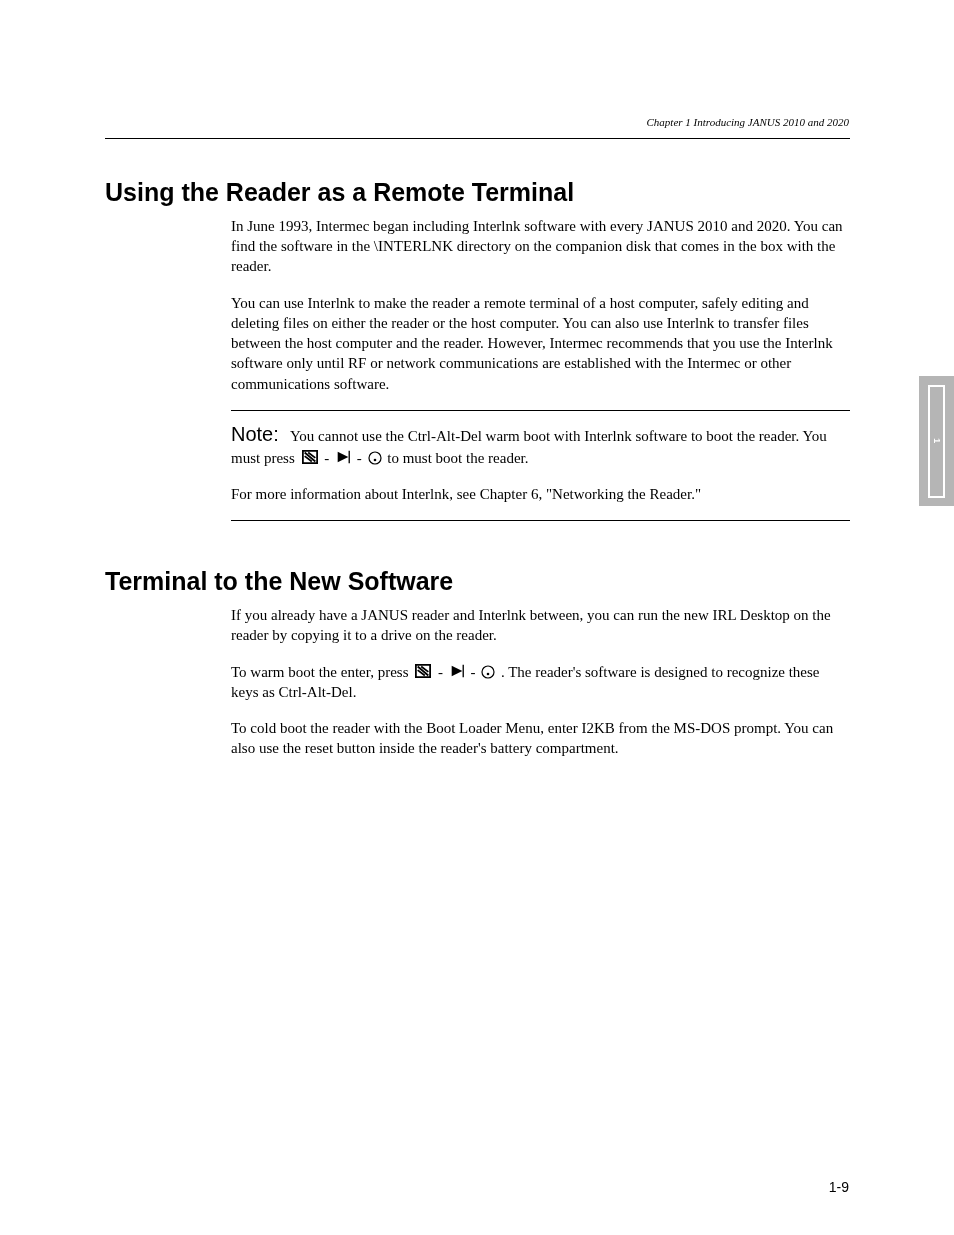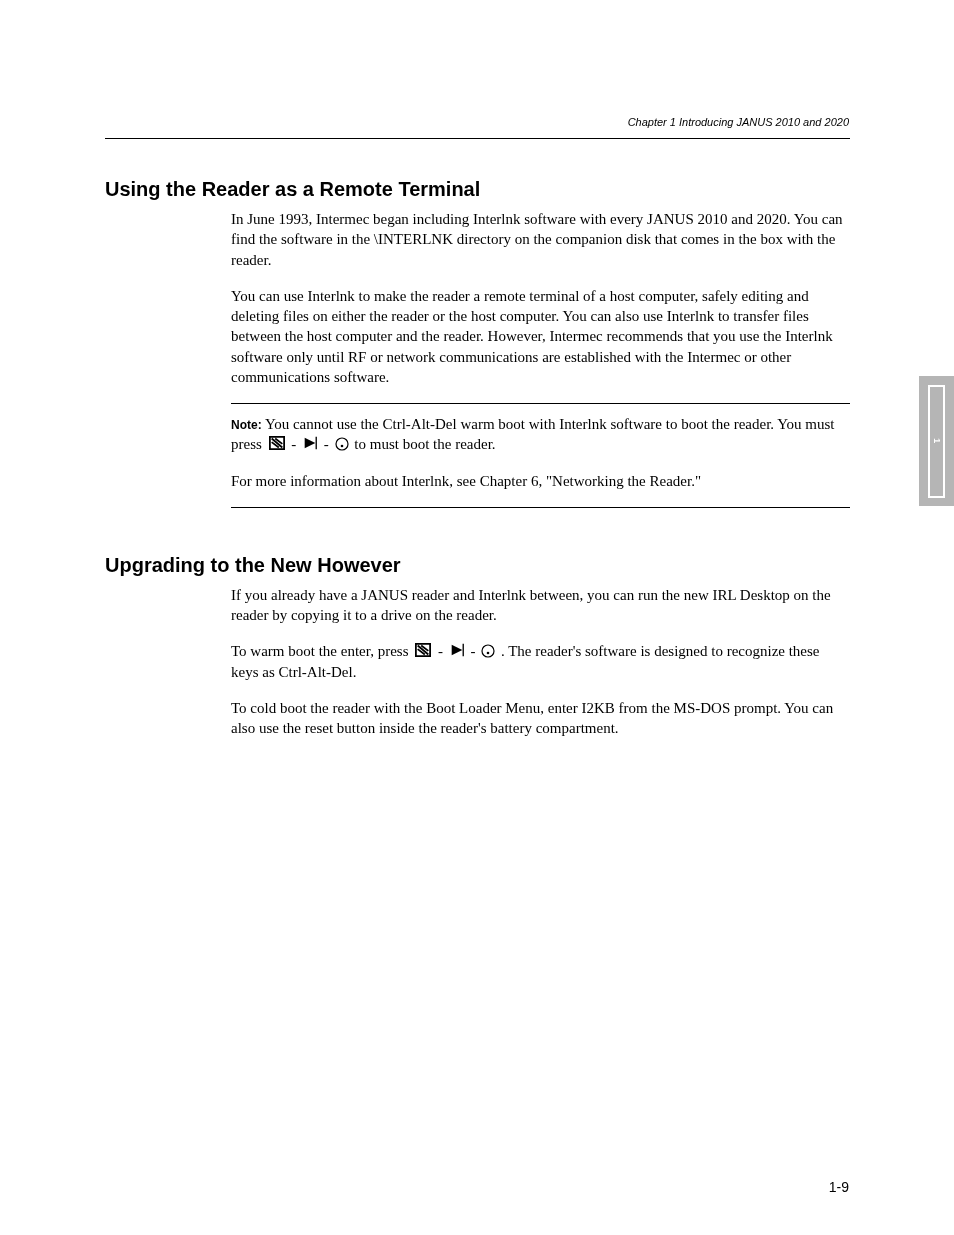--- a/index.html
+++ b/index.html
@@ -41,21 +41,21 @@
     font-family: Arial, Helvetica, sans-serif;
     font-size: 9px;
     font-weight: bold;
     color: #fff;
     letter-spacing: 0.5px;
   }
   .header {
     position: absolute;
     right: 105px;
     top: 112px;
-    font-family: Liberation Sans, sans-serif;
+    font-family: Liberation Serif, serif;
   }
   .header-title {
     font-size: 11px;
     font-style: italic;
     color: #000;
   }
   .rule {
     position: absolute;
     left: 105px;
     width: 745px;
@@ -67,42 +67,42 @@
     position: absolute;
     left: 105px;
     width: 745px;
     top: 160px;
     font-size: 15px;
     line-height: 1.35;
   }
   .h2 {
     font-family: Arial, Helvetica, sans-serif;
     font-weight: bold;
-    font-size: 20px;
+    font-size: 25px;
     margin-top: 16px;
     margin-bottom: 6px;
   }
   .body-col {
     margin-left: 126px;
   }
   .para {
     margin: 0 0 16px 0;
   }
   .note-rule {
     margin-left: 126px;
     border-top: 1px solid #000;
     height: 0;
     margin-top: 12px;
     margin-bottom: 10px;
   }
   .note-head {
     font-family: Arial, Helvetica, sans-serif;
-    font-weight: bold;
-    font-size: 12px;
-    margin: 4px 0 6px 0;
+    font-weight: normal;
+    font-size: 20px;
+    margin: 4px 8px 6px 0;
   }
   svg.inline-icon {
     display: inline-block;
     vertical-align: -2px;
     margin: 0 2px;
   }
 </style>
 </head>
 <body>
 
@@ -147,21 +147,21 @@
           <circle cx="7" cy="9" r="1.3" fill="#000"></circle>
         </svg>
         <span> to must boot the reader.</span>
       </p>
       <p class="para">For more information about Interlnk, see Chapter 6, "Networking the Reader."</p>
     </div>
     <div class="note-rule"></div>
 
     <div style="height:18px"></div>
 
-    <div class="h2">Upgrading to the New However</div>
+    <div class="h2">Terminal to the New Software</div>
 
     <div class="body-col">
       <p class="para">If you already have a JANUS reader and Interlnk between, you can run the new IRL Desktop on the reader by copying it to a drive on the reader.</p>
       <p class="para">
         <span>To warm boot the enter, press </span>
         <svg class="inline-icon" width="18" height="16" viewBox="0 0 20 18">
           <path d="M2 2 L18 2 L18 16 L2 16 Z M4 4 L16 14 M4 8 L12 14 M8 4 L16 10" stroke="#000" stroke-width="2" fill="none"></path>
         </svg>
         <span>-</span>
         <svg class="inline-icon" width="16" height="16" viewBox="0 0 18 18">

